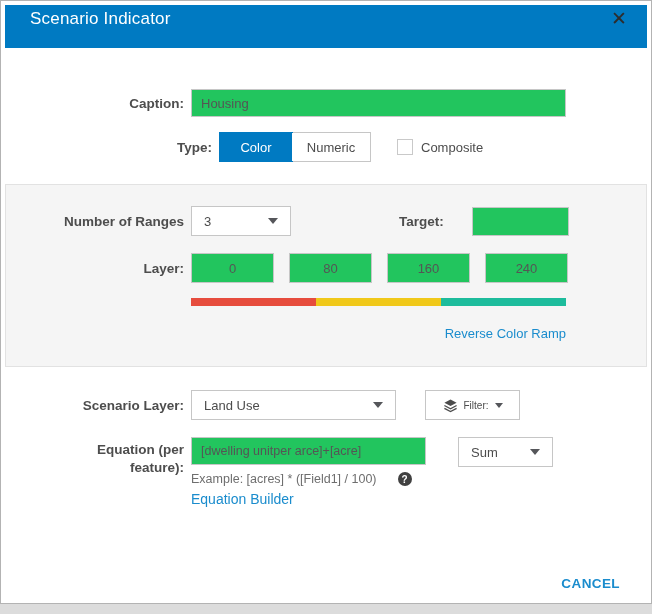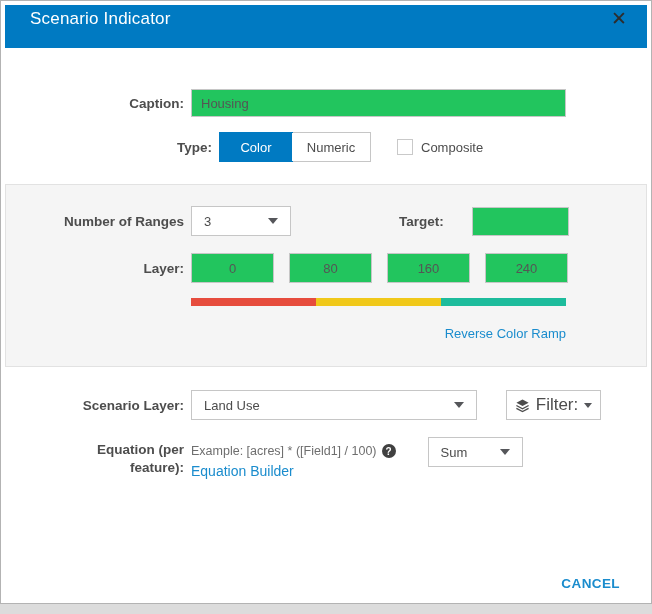--- a/index.html
+++ b/index.html
@@ -97,38 +97,38 @@
   .range-input { width: 83px; height: 30px; text-align: center; }
   .ramp {
     margin: 15px 0 0 185px; width: 375px; height: 8px;
     display: flex;
   }
   .ramp-seg { flex: 1; height: 8px; }
   .reverse-row { margin: 18px 0 0 185px; width: 375px; text-align: right; }
   .link { color: #1a8ccd; font-size: 13px; text-decoration: none; cursor: pointer; }
   
   .row-layer { margin-top: 23px; }
-  .dd-layer { width: 286px; margin-left: 7px; }
+  .dd-layer { width: 205px; margin-left: 7px; }
   .filter-btn {
     margin-left: 29px; width: 95px; height: 30px;
     border: 1px solid #c6c6c6; background: #fff;
     display: flex; align-items: center; justify-content: center;
     gap: 6px; cursor: pointer;
-    font-size: 17px; color: #4c4c4c;
+    font-size: 10px; color: #4c4c4c;
   }
   .filter-btn .caret { margin-left: 0; border-left-width: 4px; border-right-width: 4px; border-top-width: 5px; }
   .layers-icon { width: 15px; height: 15px; display: block; }
   
   .row-equation { margin-top: 17px; align-items: flex-start; }
   .eq-label { padding-top: 4px; line-height: 1.3; }
   .eq-col { margin-left: 7px; display: flex; flex-direction: column; }
   .eq-input { width: 235px; font-size: 12.5px; }
   .eq-example {
     margin-top: 7px; font-size: 12.5px; color: #6e6e6e;
-    display: flex; align-items: center; gap: 5px;
+    display: flex; align-items: center; gap: 21px;
   }
   .help-icon {
     width: 14px; height: 14px; border-radius: 50%;
     background: #404040; color: #fff;
     font-size: 10px; font-weight: 700;
     display: inline-flex; align-items: center; justify-content: center;
     cursor: pointer;
   }
   .eq-builder { margin-top: 5px; font-size: 14px; }
   .dd-sum { width: 95px; margin-left: 32px; }
@@ -222,20 +222,21 @@
       <span class="caret"></span>
     </div>
   </div>
 
   <div class="row row-equation">
     <span class="flabel eq-label">
       <span>Equation (per</span><br>
       <span>feature):</span>
     </span>
     <div class="eq-col">
+      <input class="tbox eq-input" type="text" value="[dwelling unitper arce]+[acre]" style="">
       <div class="eq-example">
         <span>Example: [acres] * ([Field1] / 100)</span>
         <span class="help-icon">?</span>
       </div>
       <a class="link eq-builder">Equation Builder</a>
     </div>
     <div class="dropdown dd-sum">
       <span>Sum</span>
       <span class="caret"></span>
     </div>

